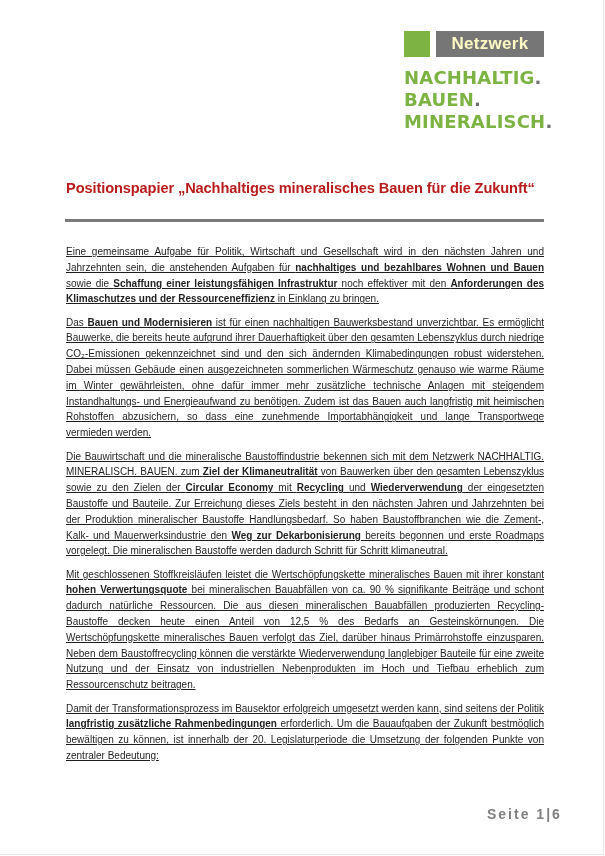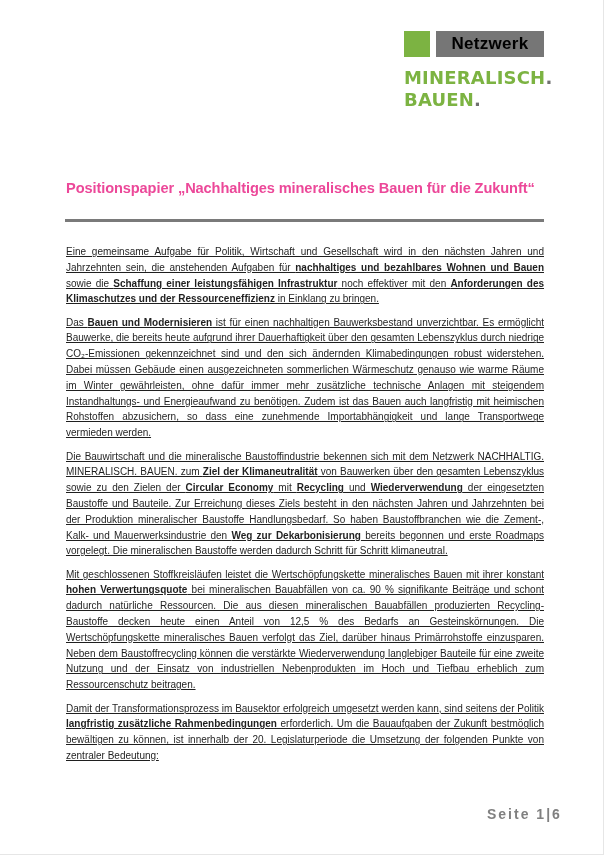--- a/index.html
+++ b/index.html
@@ -2,47 +2,48 @@
 <html><head>
 <meta charset="utf-8">
 <style>
   html, body { margin: 0; padding: 0; background: #ffffff; }
   body { width: 605px; height: 856px; position: relative; overflow: hidden; font-family: "Liberation Sans", "DejaVu Sans", sans-serif; color: #1a1a1a; }
   .page { position: absolute; left: 0; top: 0; width: 603px; height: 854px; border-right: 1px solid #e6e6e6; border-bottom: 1px solid #e6e6e6; background: #fff; }
 
   .logo { position: absolute; left: 404px; top: 31px; width: 140px; }
   .logo-top { display: flex; height: 26px; }
   .logo-square { width: 26px; height: 26px; background: #7cb342; }
-  .logo-box { margin-left: 6px; width: 108px; height: 26px; background: #767676; color: #000000; font-weight: bold; font-size: 17px; line-height: 26px; text-align: center; letter-spacing: 0.3px; }
+  .logo-box { margin-left: 6px; width: 108px; height: 26px; background: #767676; color: #fef9c3; font-weight: bold; font-size: 17px; line-height: 26px; text-align: center; letter-spacing: 0.3px; }
   .logo-lines { margin-top: 10px; }
   .logo-line { font-family: "DejaVu Sans", sans-serif; font-weight: bold; font-size: 18px; line-height: 22px; color: #7cb342; letter-spacing: 0.2px; white-space: nowrap; }
   .logo-line .dot { color: #707070; }
 
-  .title { position: absolute; left: 66px; top: 180px; font-size: 14.6px; font-weight: bold; color: #ec4899; white-space: nowrap; letter-spacing: -0.1px; }
+  .title { position: absolute; left: 66px; top: 180px; font-size: 14.6px; font-weight: bold; color: #b91c1c; white-space: nowrap; letter-spacing: -0.1px; }
   .title-rule { position: absolute; left: 65px; top: 219px; width: 479px; height: 3px; background: #7a7a7a; }
 
   .body-text { position: absolute; left: 66px; top: 244px; width: 478px; font-size: 10px; line-height: 15.8px; text-align: justify; color: #1f1f1f; text-decoration: underline; }
   .body-text p { margin: 0 0 7.5px 0; }
   .body-text b { font-weight: bold; }
 
   .footer { position: absolute; left: 487px; top: 806px; font-size: 14px; color: #808080; letter-spacing: 2px; font-weight: bold; white-space: nowrap; }
 </style>
 </head>
 <body>
 
 <div class="page">
 
   <div class="logo">
     <div class="logo-top">
       <div class="logo-square"></div>
       <div class="logo-box">Netzwerk</div>
     </div>
     <div class="logo-lines">
+      <div class="logo-line"><span>NACHHALTIG</span><span class="dot">.</span></div>
+      <div class="logo-line"><span>BAUEN</span><span class="dot">.</span></div>
       <div class="logo-line"><span>MINERALISCH</span><span class="dot">.</span></div>
-      <div class="logo-line"><span>BAUEN</span><span class="dot">.</span></div>
     </div>
   </div>
 
   <div class="title">Positionspapier „Nachhaltiges mineralisches Bauen für die Zukunft“</div>
   <div class="title-rule"></div>
 
   <div class="body-text" id="body-text">
       <p><span>Eine gemeinsame Aufgabe für Politik, Wirtschaft und Gesellschaft wird in den nächsten Jahren und Jahrzehnten sein, die anstehenden Aufgaben für </span><b>nachhaltiges und bezahlbares Wohnen und Bauen</b><span> sowie die </span><b>Schaffung einer leistungsfähigen Infrastruktur</b><span> noch effektiver mit den </span><b>Anforderungen des Klimaschutzes und der Ressourceneffizienz</b><span> in Einklang zu bringen.</span></p>
       <p><span>Das </span><b>Bauen und Modernisieren</b><span> ist für einen nachhaltigen Bauwerksbestand unverzichtbar. Es ermöglicht Bauwerke, die bereits heute aufgrund ihrer Dauerhaftigkeit über den gesamten Lebenszyklus durch niedrige CO₂-Emissionen gekennzeichnet sind und den sich ändernden Klimabedingungen robust widerstehen. Dabei müssen Gebäude einen ausgezeichneten sommerlichen Wärmeschutz genauso wie warme Räume im Winter gewährleisten, ohne dafür immer mehr zusätzliche technische Anlagen mit steigendem Instandhaltungs- und Energieaufwand zu benötigen. Zudem ist das Bauen auch langfristig mit heimischen Rohstoffen abzusichern, so dass eine zunehmende Importabhängigkeit und lange Transportwege vermieden werden.</span></p>
       <p><span>Die Bauwirtschaft und die mineralische Baustoffindustrie bekennen sich mit dem Netzwerk NACHHALTIG. MINERALISCH. BAUEN. zum </span><b>Ziel der Klimaneutralität</b><span> von Bauwerken über den gesamten Lebenszyklus sowie zu den Zielen der </span><b>Circular Economy</b><span> mit </span><b>Recycling</b><span> und </span><b>Wiederverwendung</b><span> der eingesetzten Baustoffe und Bauteile. Zur Erreichung dieses Ziels besteht in den nächsten Jahren und Jahrzehnten bei der Produktion mineralischer Baustoffe Handlungsbedarf. So haben Baustoffbranchen wie die Zement-, Kalk- und Mauerwerksindustrie den </span><b>Weg zur Dekarbonisierung</b><span> bereits begonnen und erste Roadmaps vorgelegt. Die mineralischen Baustoffe werden dadurch Schritt für Schritt klimaneutral.</span></p>

